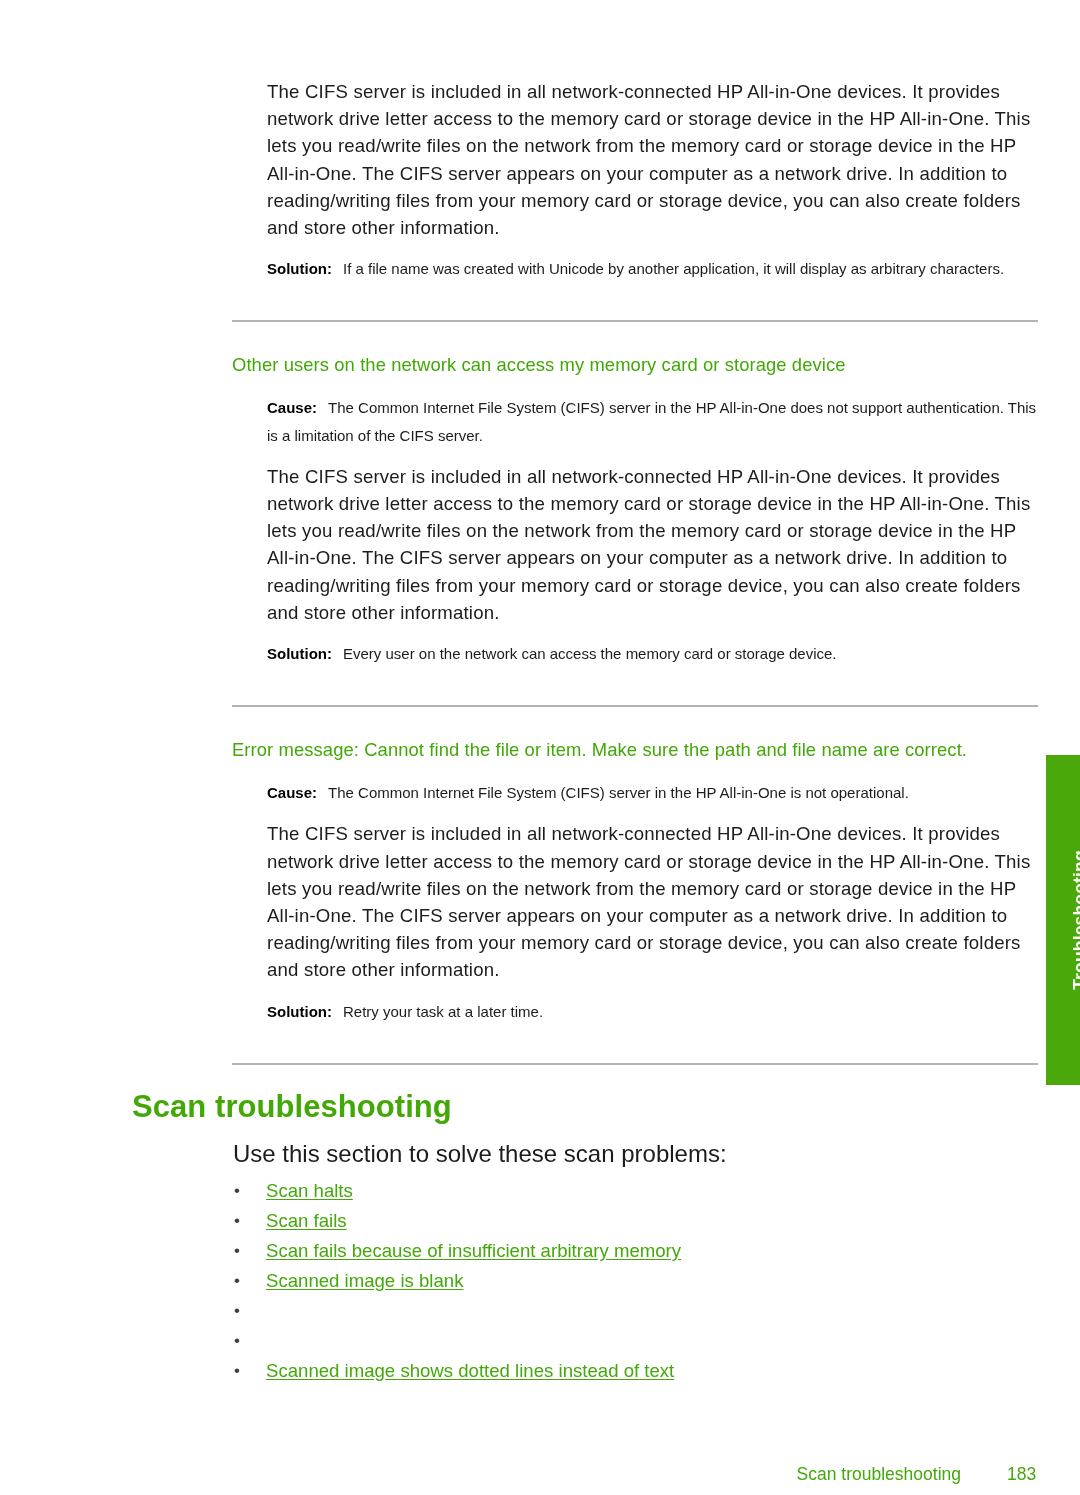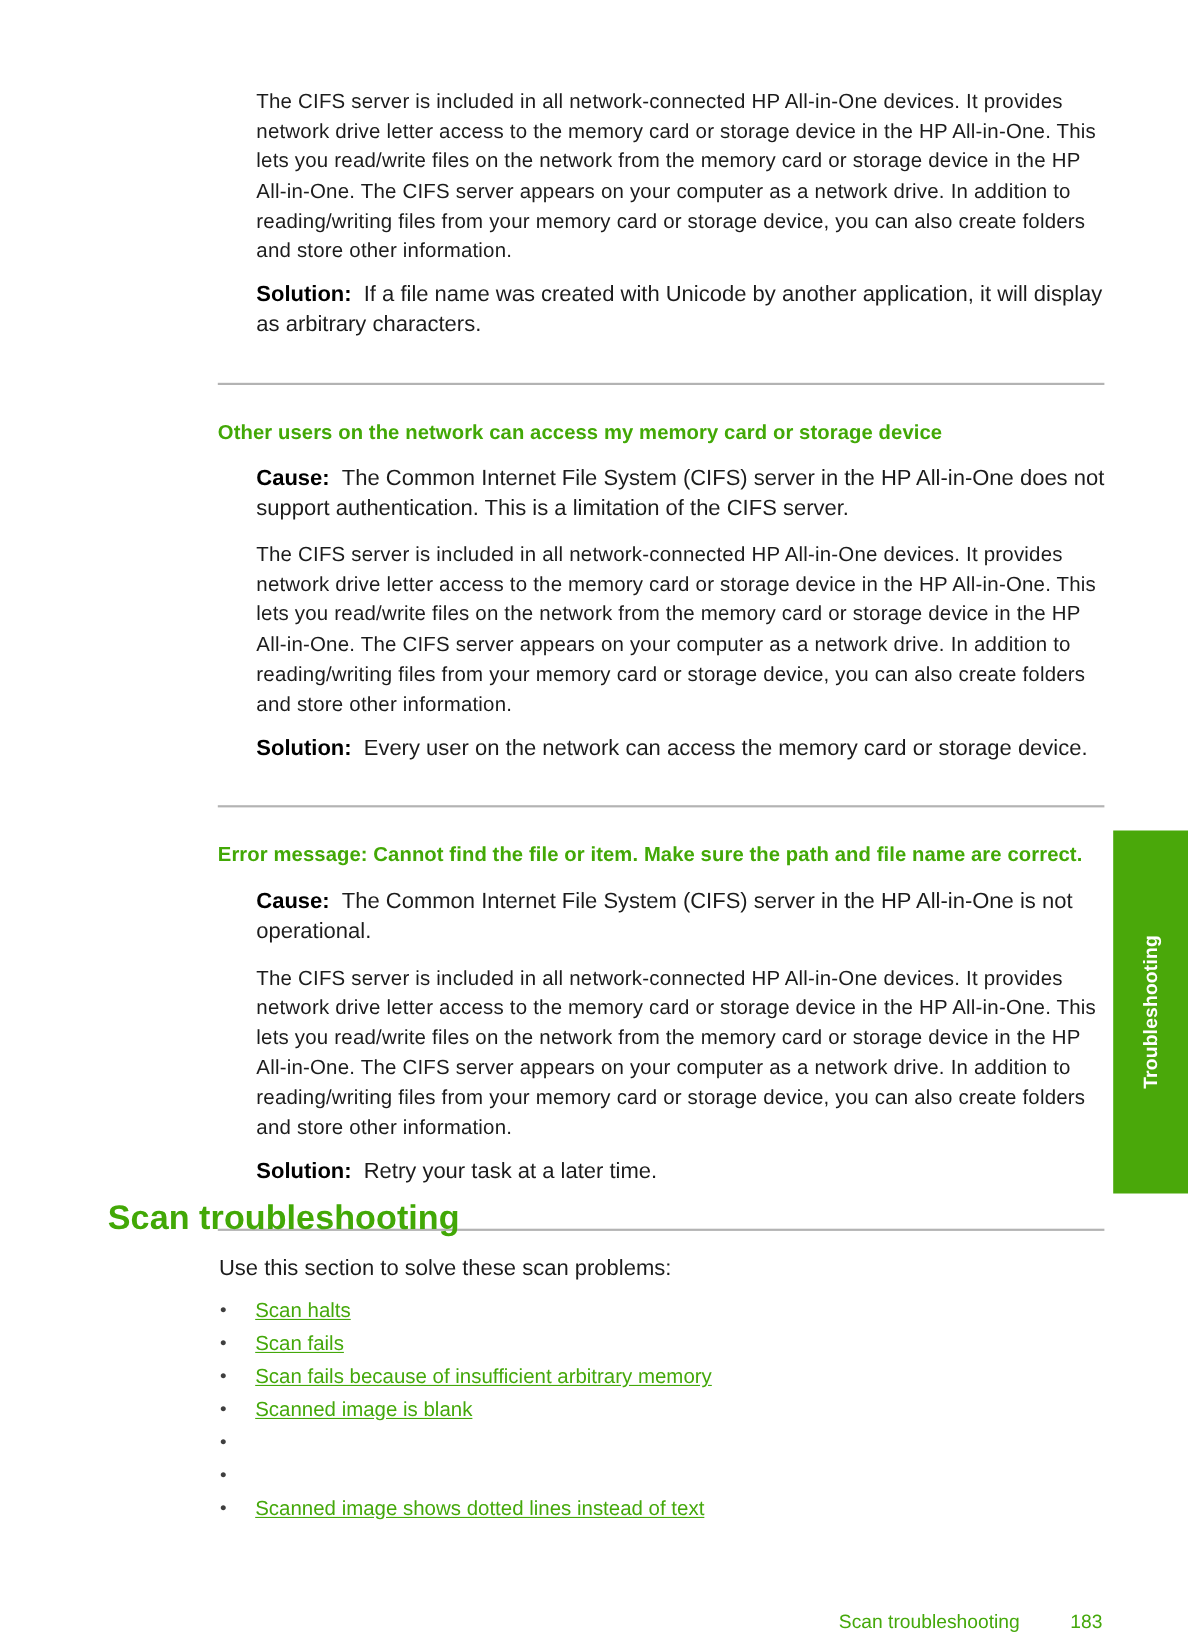--- a/index.html
+++ b/index.html
@@ -12,20 +12,21 @@
     height: 1495px;
     position: relative;
     font-family: "Liberation Sans", sans-serif;
     color: #1a1a1a;
     overflow: hidden;
   }
 
   .page {
     position: absolute;
     inset: 0;
+    margin-left: 34px;
   }
 
   
   .content {
     position: absolute;
     left: 198px;
     top: 78px;
     width: 806px;
   }
 
@@ -35,39 +36,39 @@
     font-size: 18.6px;
     line-height: 27.2px;
     letter-spacing: 0.01em;
     text-align: left;
     color: #1c1c1c;
   }
   .para:last-child { margin-bottom: 0; }
 
   .labelled {
     margin: 0 0 14px 35px;
-    font-size: 20px;
+    font-size: 15px;
     line-height: 27.2px;
     color: #1c1c1c;
   }
   .labelled .lbl {
     font-weight: bold;
     color: #000000;
   }
   .labelled .gap {
     display: inline-block;
     width: 11px;
   }
 
   
   .subhead {
     margin: 0 0 16px 0;
     font-size: 18.4px;
     line-height: 26px;
-    font-weight: bold;
+    font-weight: normal;
     color: #42a806;
     letter-spacing: 0.005em;
   }
 
   
   .rule {
     height: 0;
     border: 0;
     border-top: 2px solid #b3b3b3;
     margin: 0;
@@ -87,21 +88,21 @@
     font-weight: bold;
     color: #42a806;
     letter-spacing: 0.002em;
     margin: 0;
   }
 
   .intro {
     position: absolute;
     left: 199px;
     top: 1140px;
-    font-size: 20px;
+    font-size: 24px;
     line-height: 27px;
     color: #1c1c1c;
     margin: 0;
   }
 
   
   .linklist {
     position: absolute;
     left: 196px;
     top: 1176px;

